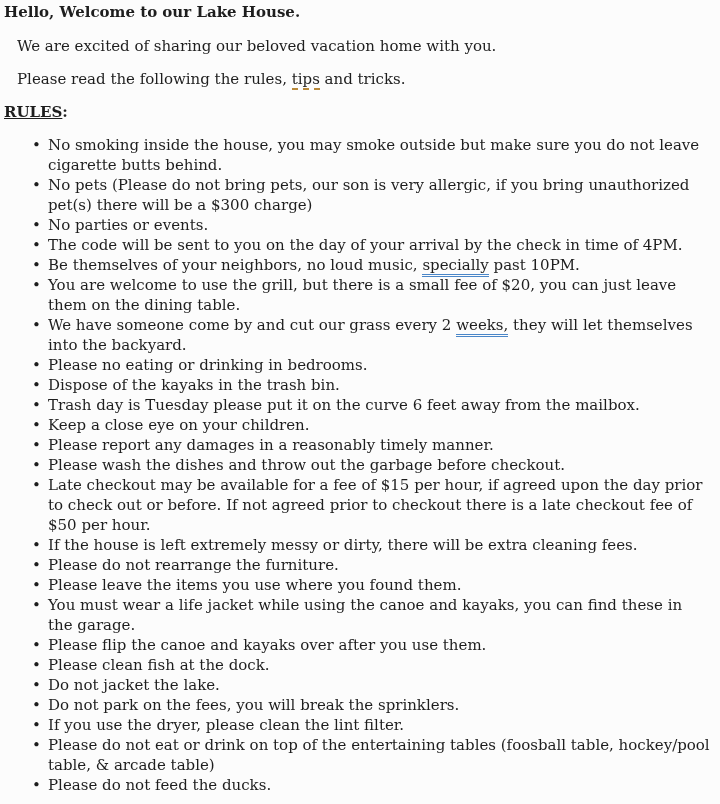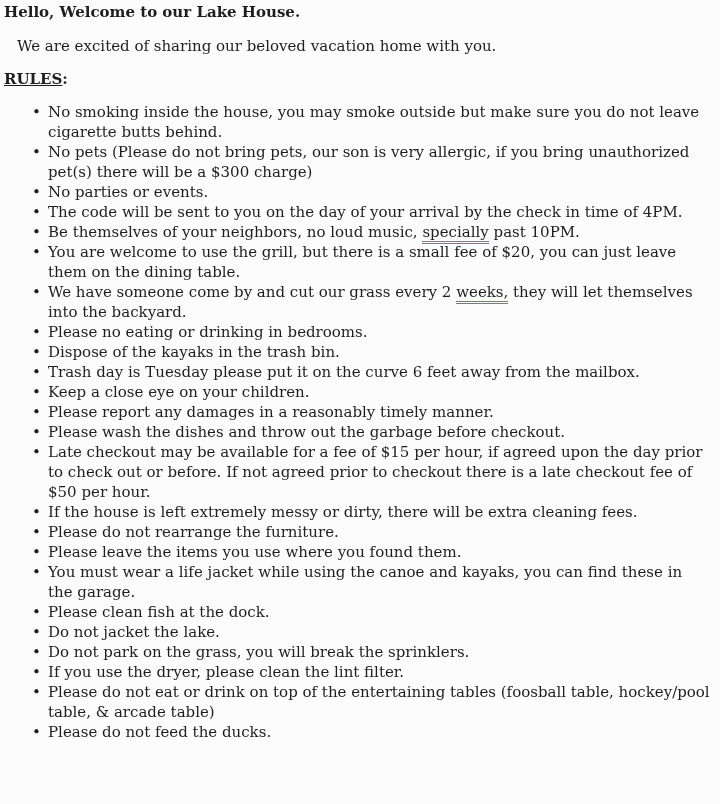--- a/index.html
+++ b/index.html
@@ -46,20 +46,21 @@
     border-bottom: 2px dashed #b8893a;
   }
 </style>
 </head>
 <body>
 
 <main>
   <h1 class="title">Hello, Welcome to our Lake House.</h1>
 
   <p class="line">We are excited of sharing our beloved vacation home with you.</p>
+  <p class="line"><span>Please read the following the rules, </span><span class="mark-refinement">tips</span><span> and tricks.</span></p>
 
   <p class="line rules-heading"><span class="u">RULES</span><span>:</span></p>
 
   <ul class="rules">
       <li><span>No smoking inside the house, you may smoke outside but make sure you do not leave cigarette butts behind.</span></li>
       <li><span>No pets (Please do not bring pets, our son is very allergic, if you bring unauthorized pet(s) there will be a $300 charge)</span></li>
       <li><span>No parties or events.</span></li>
       <li><span>The code will be sent to you on the day of your arrival by the check in time of 4PM.</span></li>
       <li><span>Be themselves of your neighbors, no loud music, </span><span class="mark-grammar">specially</span><span> past 10PM.</span></li>
       <li><span>You are welcome to use the grill, but there is a small fee of $20, you can just leave them on the dining table.</span></li>
@@ -68,20 +69,21 @@
       <li><span>Dispose of the kayaks in the trash bin.</span></li>
       <li><span>Trash day is Tuesday please put it on the curve 6 feet away from the mailbox.</span></li>
       <li><span>Keep a close eye on your children.</span></li>
       <li><span>Please report any damages in a reasonably timely manner.</span></li>
       <li><span>Please wash the dishes and throw out the garbage before checkout.</span></li>
       <li><span>Late checkout may be available for a fee of $15 per hour, if agreed upon the day prior to check out or before. If not agreed prior to checkout there is a late checkout fee of $50 per hour.</span></li>
       <li><span>If the house is left extremely messy or dirty, there will be extra cleaning fees.</span></li>
       <li><span>Please do not rearrange the furniture.</span></li>
       <li><span>Please leave the items you use where you found them.</span></li>
       <li><span>You must wear a life jacket while using the canoe and kayaks, you can find these in the garage.</span></li>
+      <li><span>Please flip the canoe and kayaks over after you use them.</span></li>
       <li><span>Please clean fish at the dock.</span></li>
       <li><span>Do not jacket the lake.</span></li>
-      <li><span>Do not park on the grass, you will break the sprinklers.</span></li>
+      <li><span>Do not park on the fees, you will break the sprinklers.</span></li>
       <li><span>If you use the dryer, please clean the lint filter.</span></li>
       <li><span>Please do not eat or drink on top of the entertaining tables (foosball table, hockey/pool table, &amp; arcade table)</span></li>
       <li><span>Please do not feed the ducks.</span></li>
     </ul>
 </main>
 
 </body></html>

